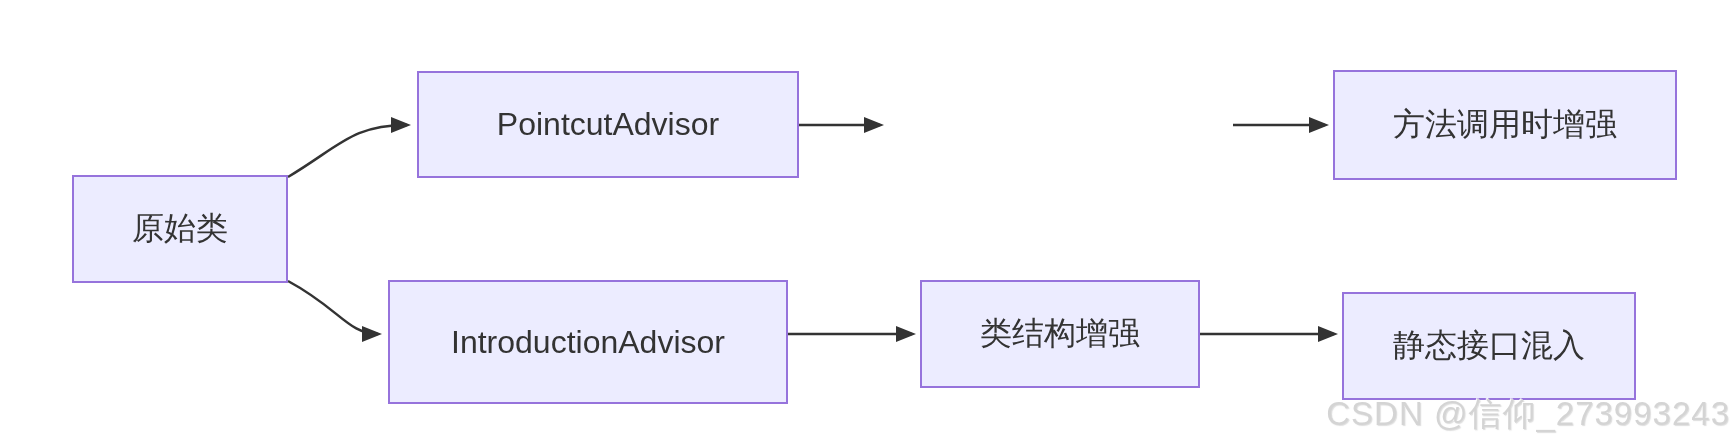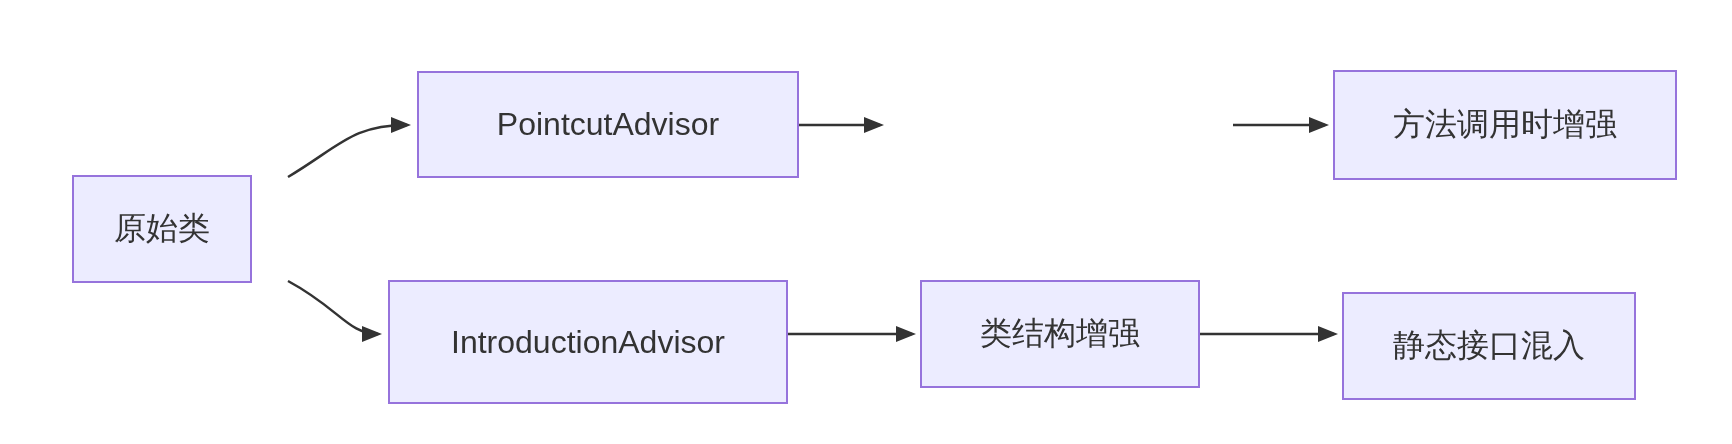--- a/index.html
+++ b/index.html
@@ -68,21 +68,21 @@
       </marker>
     </defs>
     <path class="edge" d="M 288 177 C 340 146, 352 125, 407 125" marker-end="url(#arrowhead)"></path>
     <path class="edge" d="M 288 281 C 340 309, 348 334, 378 334" marker-end="url(#arrowhead)"></path>
     <path class="edge" d="M 759 125 L 880 125" marker-end="url(#arrowhead)"></path>
     <path class="edge" d="M 1233 125 L 1325 125" marker-end="url(#arrowhead)"></path>
     <path class="edge" d="M 788 334 L 912 334" marker-end="url(#arrowhead)"></path>
     <path class="edge" d="M 1200 334 L 1334 334" marker-end="url(#arrowhead)"></path>
   </svg>
 
-  <div class="node" style="left:72px; top:175px; width:180px; height:108px;">
+  <div class="node" style="left:72px; top:175px; width:216px; height:108px;">
     <span>原始类</span>
   </div>
 
   <div class="node" style="left:417px; top:71px; width:382px; height:107px;">
     <span>PointcutAdvisor</span>
   </div>
 
 
   <div class="node" style="left:1333px; top:70px; width:344px; height:110px;">
     <span>方法调用时增强</span>
@@ -93,14 +93,15 @@
   </div>
 
   <div class="node" style="left:920px; top:280px; width:280px; height:108px;font-family:Liberation Serif, serif;">
     <span>类结构增强</span>
   </div>
 
   <div class="node" style="left:1342px; top:280px; width:294px; height:108px;margin-top:12px;">
     <span>静态接口混入</span>
   </div>
 
+  <div class="watermark">CSDN @信仰_273993243</div>
 
 </div>
 
 </body></html>

